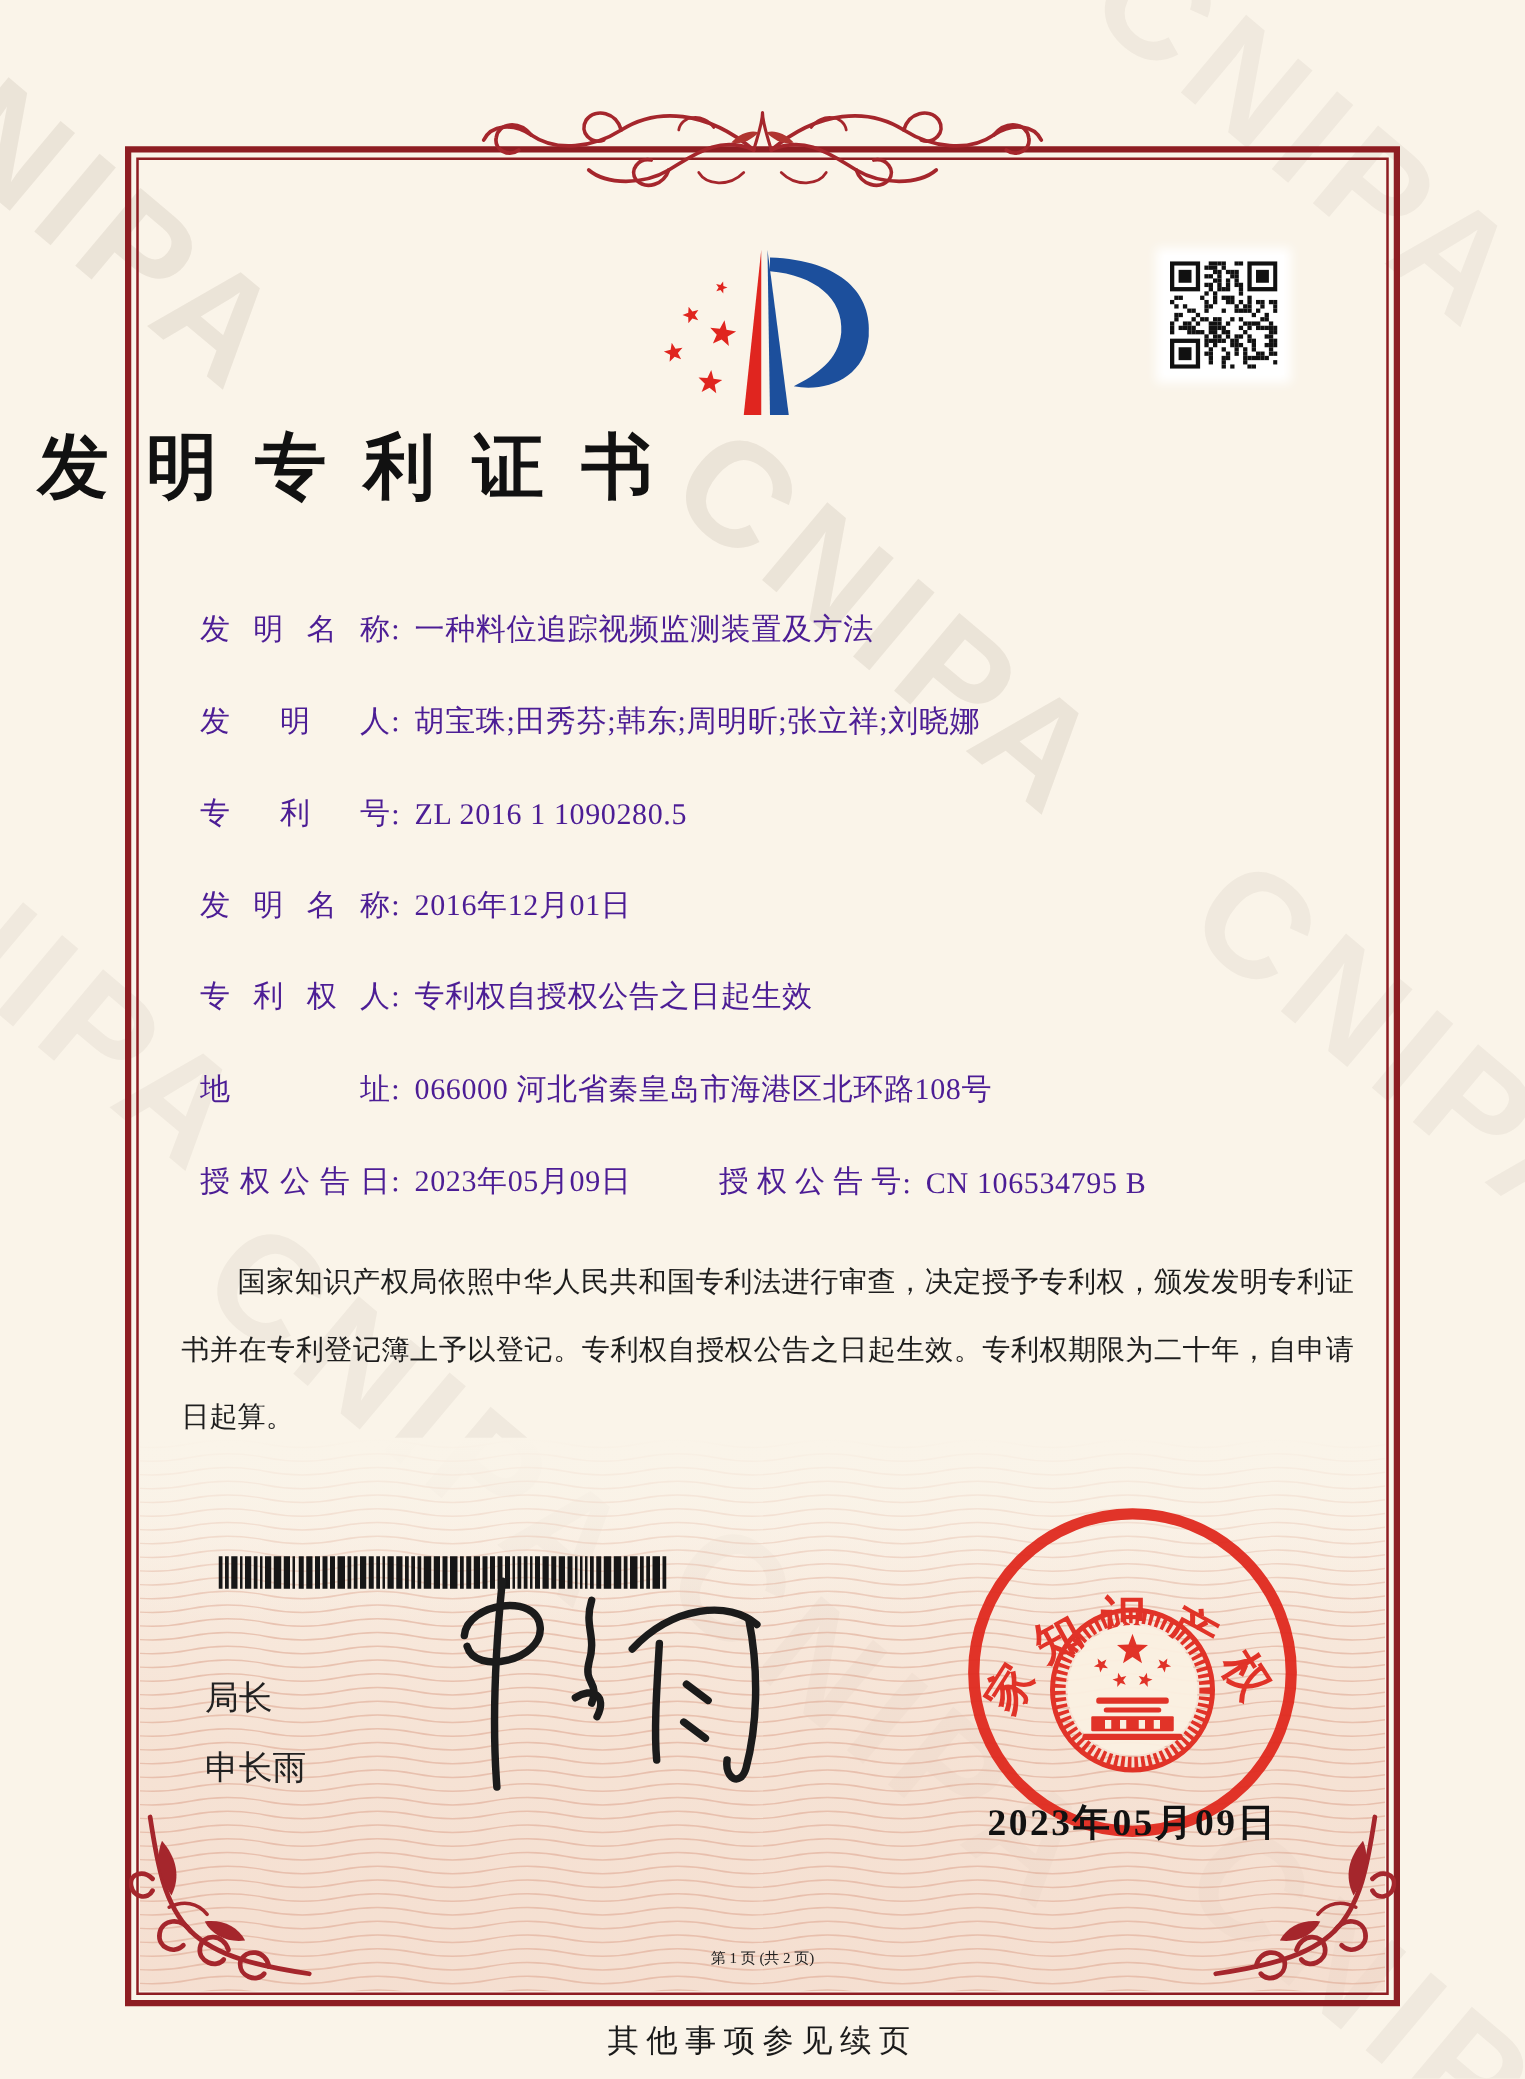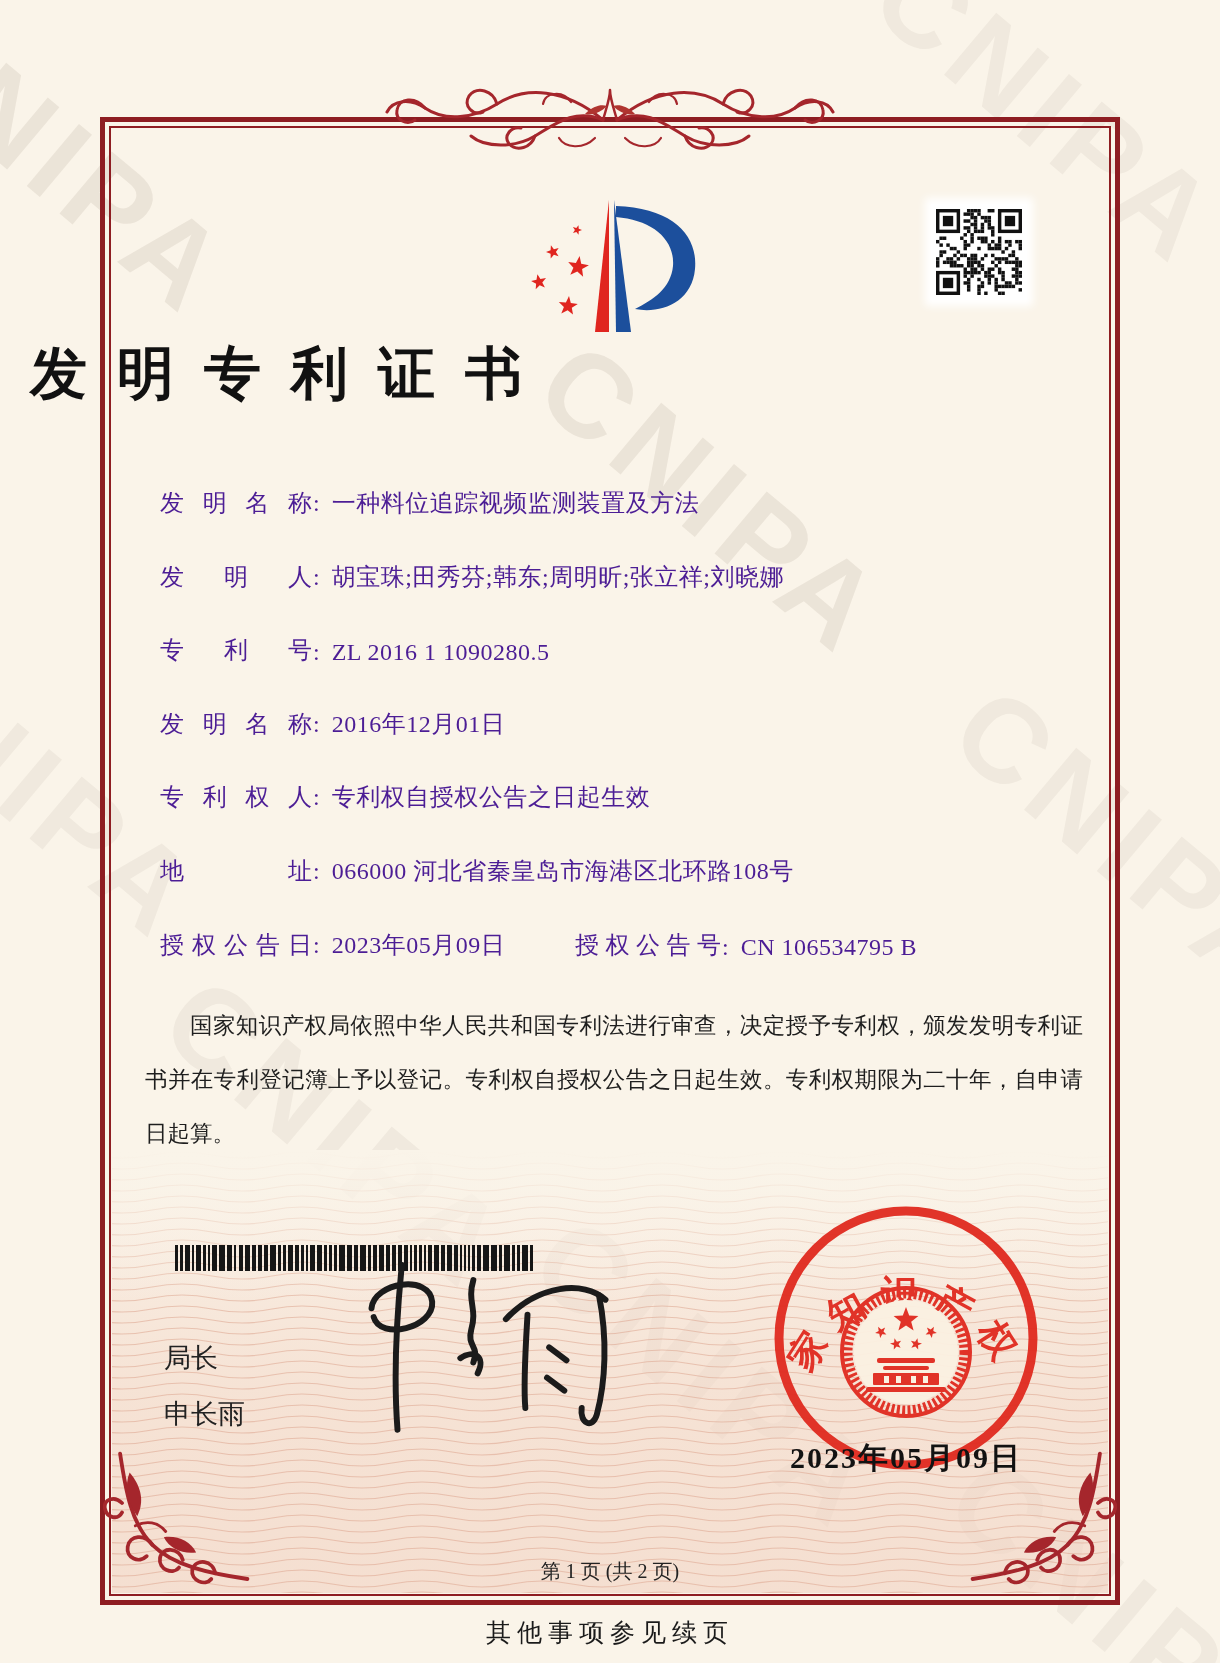--- a/index.html
+++ b/index.html
@@ -50,21 +50,21 @@
 
   .dir-title{position:absolute;left:164px;top:1340px;font-size:27px;font-family:"Liberation Sans","DejaVu Sans",sans-serif;color:#222;}
   .dir-name{position:absolute;left:164px;top:1396px;font-size:27px;font-family:"Liberation Sans","DejaVu Sans",sans-serif;color:#222;}
 
   .sig{position:absolute;left:333px;top:1252px;width:285px;height:195px;}
 
   .seal{position:absolute;left:772px;top:1204px;width:268px;height:268px;opacity:0.95;}
   .seal-date{position:absolute;left:756px;top:1438px;width:300px;text-align:center;font-size:30px;
              font-weight:700;letter-spacing:2px;color:#121212;}
 
-  .footer-page{position:absolute;left:0;width:100%;top:1558px;text-align:center;font-size:20px;color:#222;}
+  .footer-page{position:absolute;left:0;width:100%;top:1558px;text-align:center;font-size:12px;color:#222;}
   .cont-note{position:absolute;left:0;width:100%;top:1616px;text-align:center;font-size:25px;
              letter-spacing:6px;color:#1a1a1a;}
 
   .ornament-top{position:absolute;left:385px;top:76px;width:450px;height:92px;}
   .corner{position:absolute;width:152px;height:152px;}
   .corner.bl{left:103px;top:1446px;}
   .corner.br{left:965px;top:1446px;transform:scaleX(-1);}
 </style>
 </head>
 <body>

